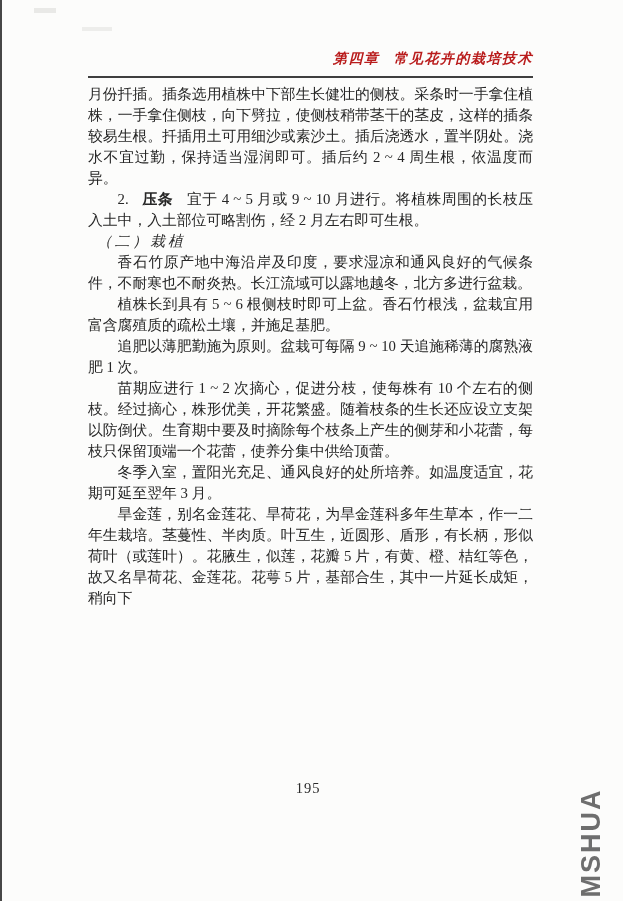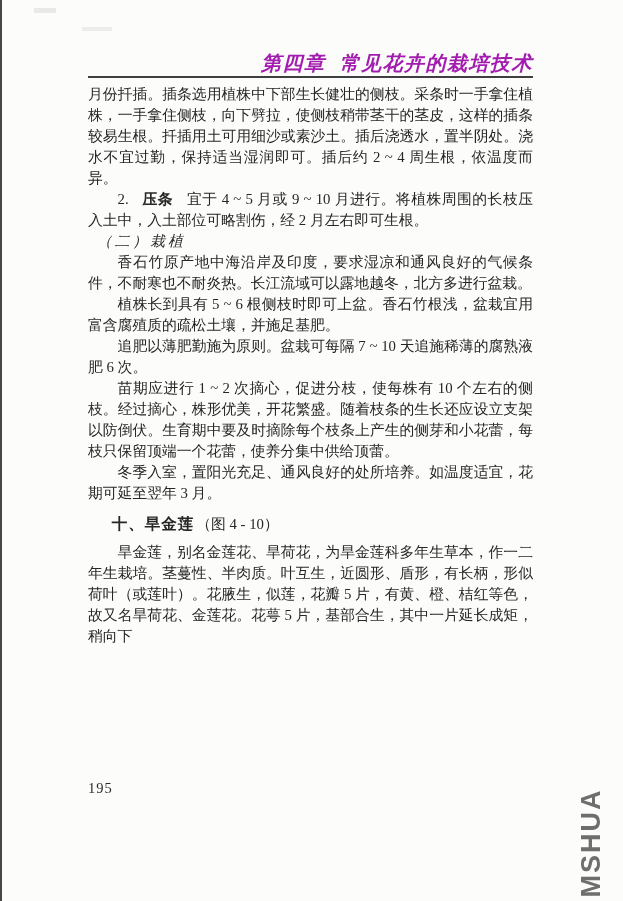--- a/index.html
+++ b/index.html
@@ -4,38 +4,38 @@
 <style>
   html,body{margin:0;padding:0;}
   body{width:623px;height:901px;overflow:hidden;background:#ffffff;
        font-family:"Liberation Serif","DejaVu Serif",serif;}
   .page{position:relative;width:623px;height:901px;background:#fcfcfb;}
   .edge-line{position:absolute;left:0;top:0;width:2px;height:901px;background:#474747;}
   .noise1{position:absolute;left:34px;top:8px;width:22px;height:5px;background:#e9e9e7;}
   .noise2{position:absolute;left:82px;top:27px;width:30px;height:4px;background:#ededeb;}
 
   .running-header{position:absolute;left:88px;top:50px;width:445px;text-align:right;
-       font-size:20px;font-style:italic;font-weight:bold;color:#a21caf;letter-spacing:1.5px;}
+       font-size:14px;font-style:italic;font-weight:bold;color:#b91c1c;letter-spacing:1.5px;}
   .running-header .chapter{margin-right:14px;}
   .rule{position:absolute;left:88px;top:76px;width:445px;height:2px;background:#3f3f3f;}
 
   .body-text{position:absolute;left:88px;top:84px;width:445px;
        font-size:14.8px;line-height:21px;color:#262626;
        text-align:justify;text-justify:inter-character;word-break:break-all;}
   .body-text p{margin:0;}
   p.indent{text-indent:2em;}
   p.kaiti{font-style:italic;text-indent:0.6em;letter-spacing:3px;color:#2e2e2e;}
   .term-bold{font-weight:bold;font-family:"Liberation Sans","DejaVu Sans",sans-serif;}
   .num-gap{display:inline-block;width:0.9em;}
   .section-heading{margin:9px 0 7px 0 !important;text-indent:1.6em;}
   .section-heading .sec-title{font-weight:bold;font-size:15.5px;
        font-family:"Liberation Sans","DejaVu Sans",sans-serif;letter-spacing:1px;}
   .section-heading .sec-ref{font-size:14.8px;margin-left:2px;}
 
-  .page-number{position:absolute;left:88px;top:780px;width:440px;text-align:left;
+  .page-number{position:absolute;left:88px;top:780px;width:440px;text-align:center;
        font-size:14.5px;color:#2b2b2b;letter-spacing:1px;}
 
   .watermark{position:absolute;left:536px;top:828px;width:110px;height:30px;
        transform:rotate(-90deg);transform-origin:center;
        text-align:center;line-height:30px;
        font-family:"Liberation Sans","DejaVu Sans",sans-serif;
        font-size:27px;font-weight:bold;color:#6e6e6e;letter-spacing:2px;}
 </style>
 </head>
 <body>
@@ -50,24 +50,23 @@
     <span class="chapter">第四章</span><span class="title">常见花卉的栽培技术</span>
   </div>
   <div class="rule"></div>
 
   <div class="body-text">
     <p>月份扦插。插条选用植株中下部生长健壮的侧枝。采条时一手拿住植株，一手拿住侧枝，向下劈拉，使侧枝稍带茎干的茎皮，这样的插条较易生根。扦插用土可用细沙或素沙土。插后浇透水，置半阴处。浇水不宜过勤，保持适当湿润即可。插后约 2 ~ 4 周生根，依温度而异。</p>
     <p class="indent"><span>2.</span><span class="num-gap"></span><span class="term-bold">压条</span><span class="num-gap"></span><span>宜于 4 ~ 5 月或 9 ~ 10 月进行。将植株周围的长枝压入土中，入土部位可略割伤，经 2 月左右即可生根。</span></p>
     <p class="kaiti">（二）栽植</p>
     <p class="indent">香石竹原产地中海沿岸及印度，要求湿凉和通风良好的气候条件，不耐寒也不耐炎热。长江流域可以露地越冬，北方多进行盆栽。</p>
     <p class="indent">植株长到具有 5 ~ 6 根侧枝时即可上盆。香石竹根浅，盆栽宜用富含腐殖质的疏松土壤，并施足基肥。</p>
-    <p class="indent">追肥以薄肥勤施为原则。盆栽可每隔 7 ~ 10 天追施稀薄的腐熟液肥 6 次。</p>
+    <p class="indent">追肥以薄肥勤施为原则。盆栽可每隔 9 ~ 10 天追施稀薄的腐熟液肥 1 次。</p>
     <p class="indent">苗期应进行 1 ~ 2 次摘心，促进分枝，使每株有 10 个左右的侧枝。经过摘心，株形优美，开花繁盛。随着枝条的生长还应设立支架以防倒伏。生育期中要及时摘除每个枝条上产生的侧芽和小花蕾，每枝只保留顶端一个花蕾，使养分集中供给顶蕾。</p>
     <p class="indent">冬季入室，置阳光充足、通风良好的处所培养。如温度适宜，花期可延至翌年 3 月。</p>
-    <p class="section-heading"><span class="sec-title">十、旱金莲</span><span class="sec-ref">（图 4 - 10）</span></p>
     <p class="indent">旱金莲，别名金莲花、旱荷花，为旱金莲科多年生草本，作一二年生栽培。茎蔓性、半肉质。叶互生，近圆形、盾形，有长柄，形似荷叶（或莲叶）。花腋生，似莲，花瓣 5 片，有黄、橙、桔红等色，故又名旱荷花、金莲花。花萼 5 片，基部合生，其中一片延长成矩，稍向下</p>
   </div>
 
   <div class="page-number">195</div>
 
   <div class="watermark">MSHUA</div>
 
 </div>
 
 </body></html>

